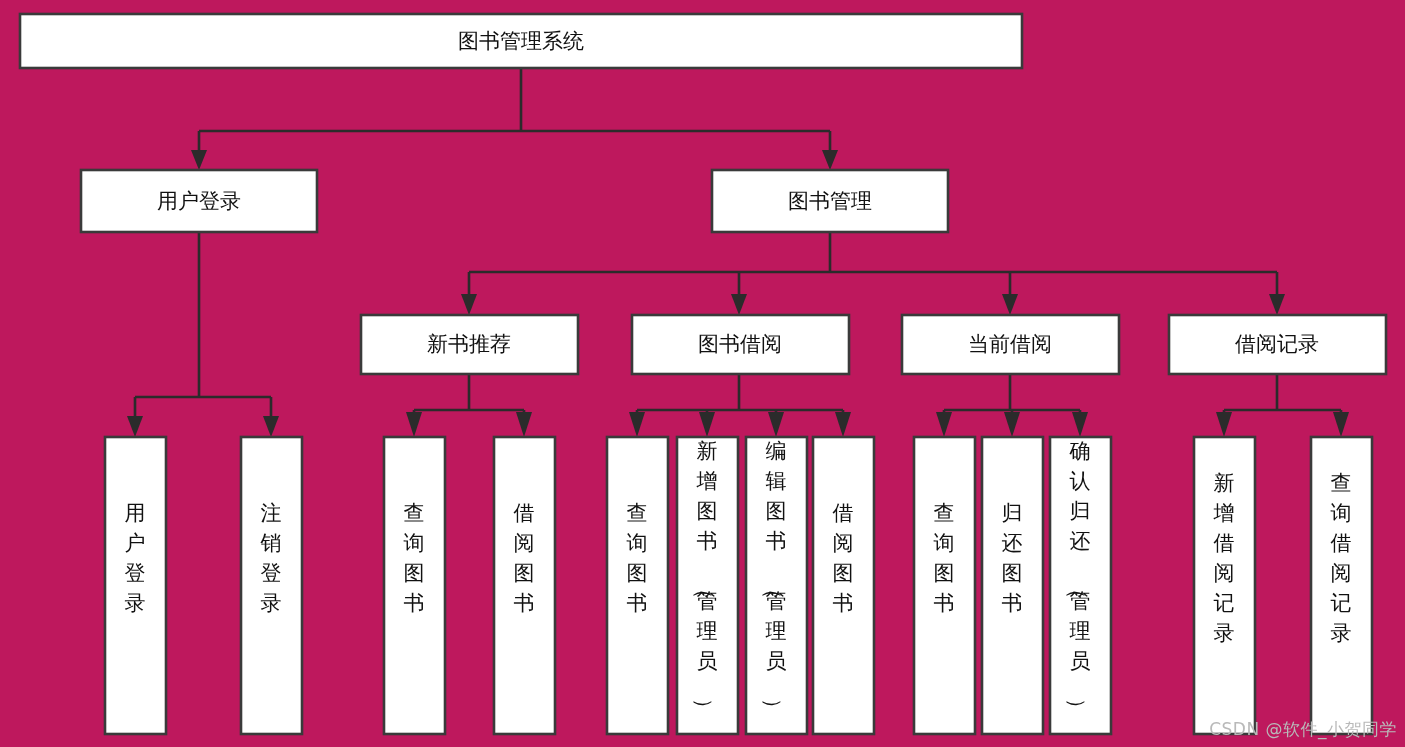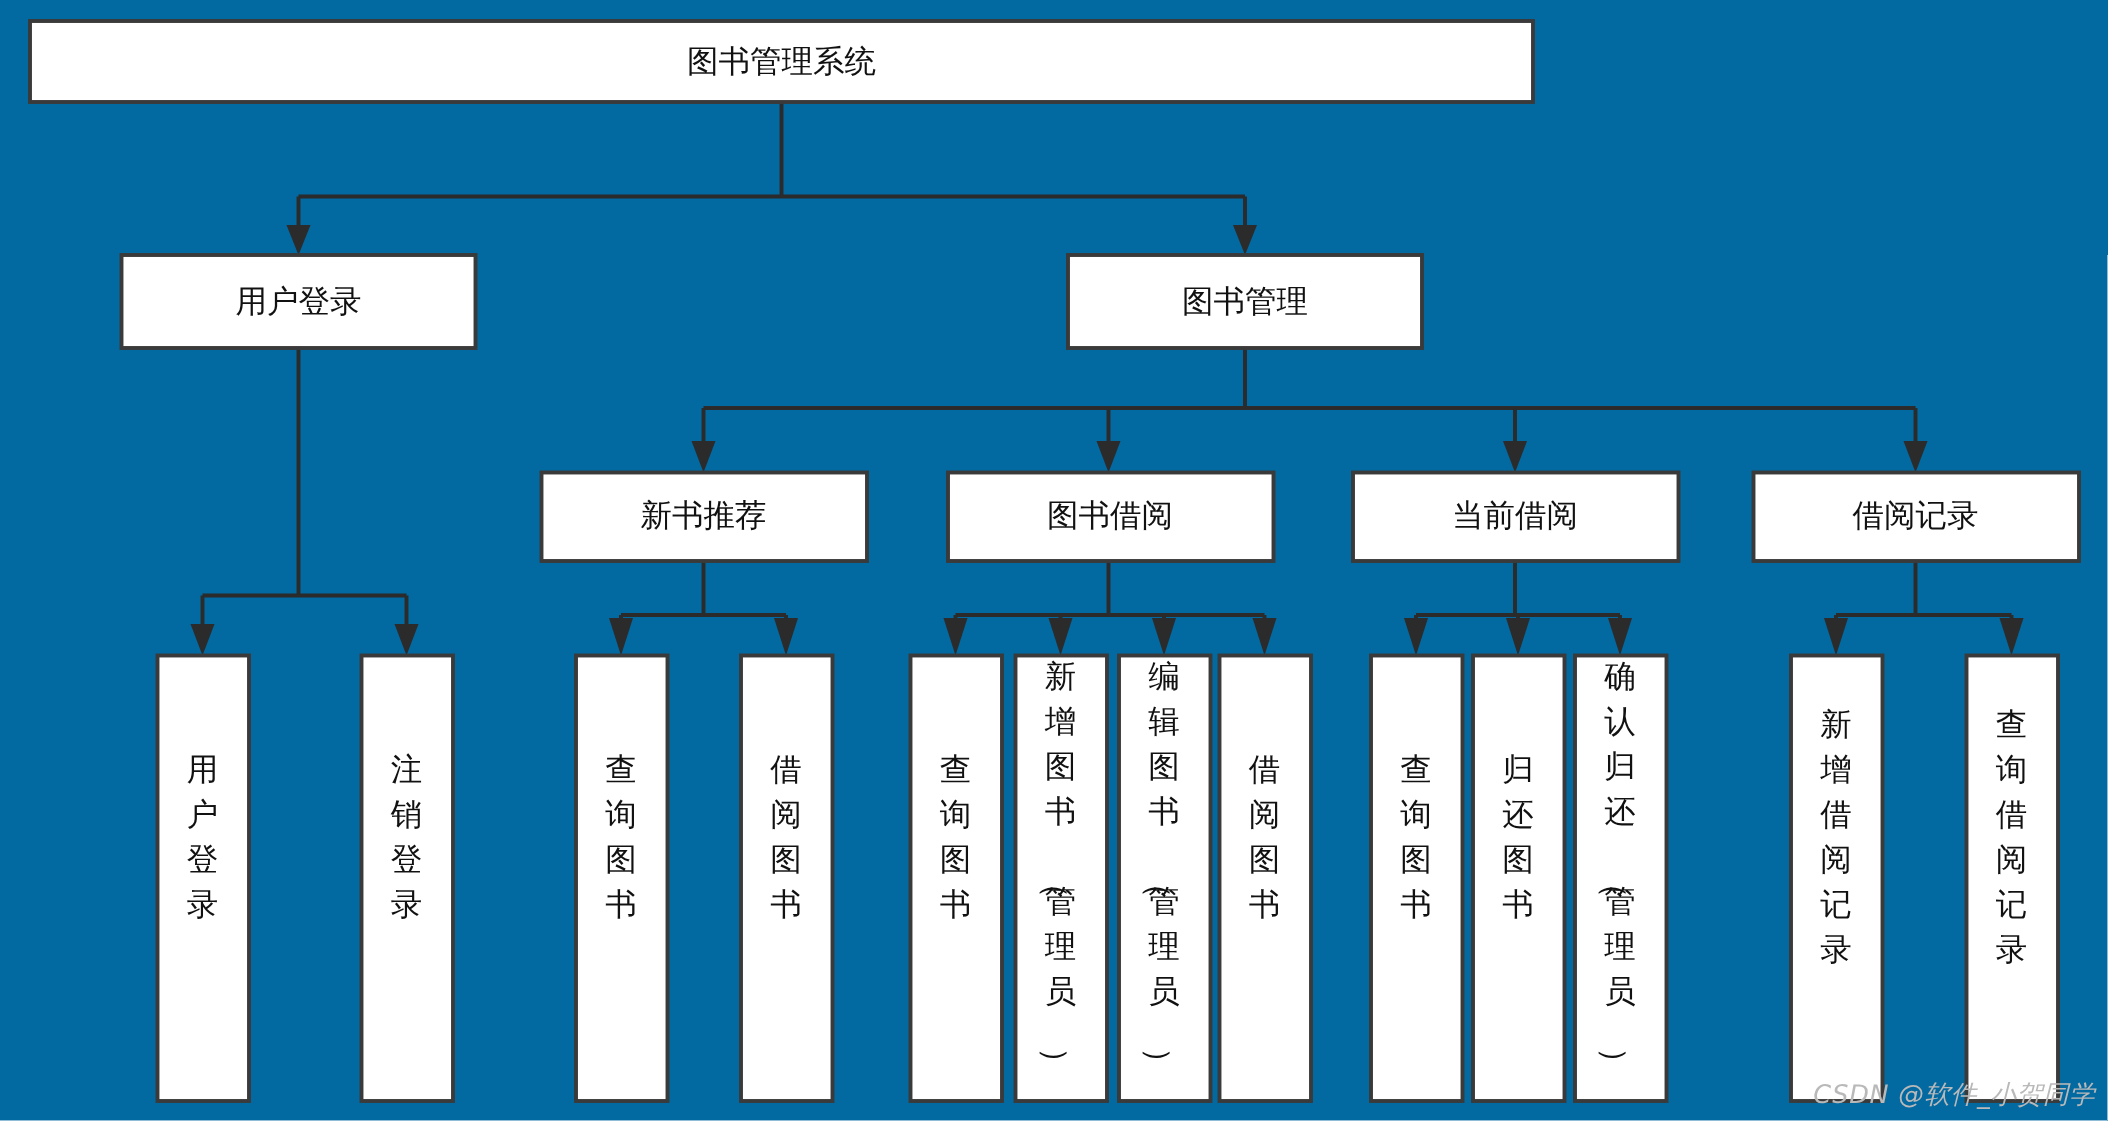--- a/index.html
+++ b/index.html
@@ -8,21 +8,21 @@
     padding: 0;
     background: #ffffff;
   }
   body {
     font-family: "DejaVu Sans", "Liberation Sans", sans-serif;
   }
   #diagram-root {
     position: relative;
     width: 1405px;
     height: 747px;
-    background: #0369a1;
+    background: #be185d;
     overflow: hidden;
   }
   svg#tree-svg {
     position: absolute;
     top: 0;
     left: 0;
     width: 1405px;
     height: 747px;
     display: block;
   }
@@ -62,21 +62,20 @@
   .watermark-text {
     position: absolute;
     right: 8px;
     bottom: 6px;
     font-family: "DejaVu Sans", "Liberation Sans", sans-serif;
     font-size: 17px;
     color: #b9b9b9;
     letter-spacing: 0.5px;
     white-space: nowrap;
     pointer-events: none;
-    font-style: italic;
   }
 </style>
 </head>
 <body>
 
 <div id="diagram-root">
 
   <svg id="tree-svg" viewBox="0 0 1405 747" xmlns="http://www.w3.org/2000/svg">
 
     <g>

